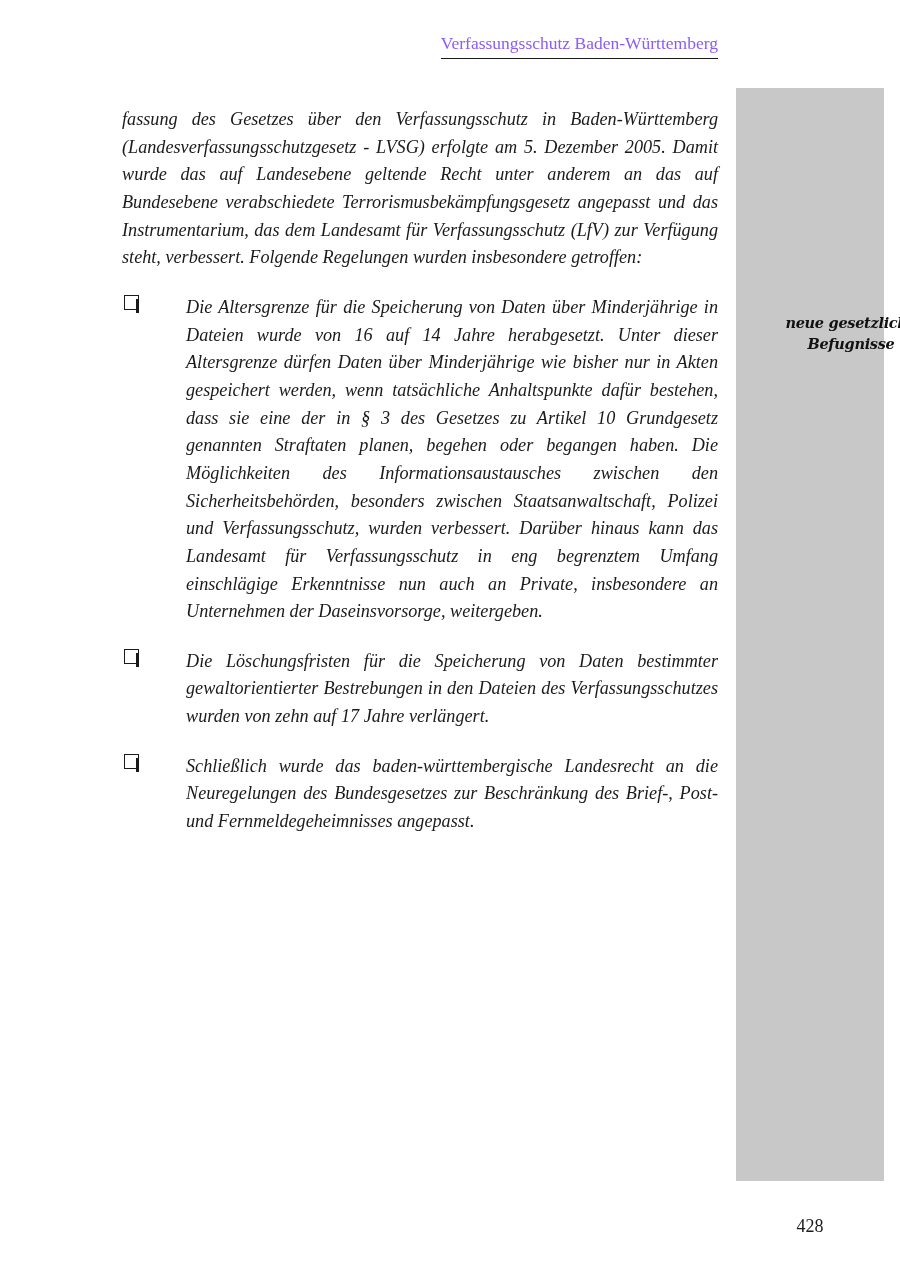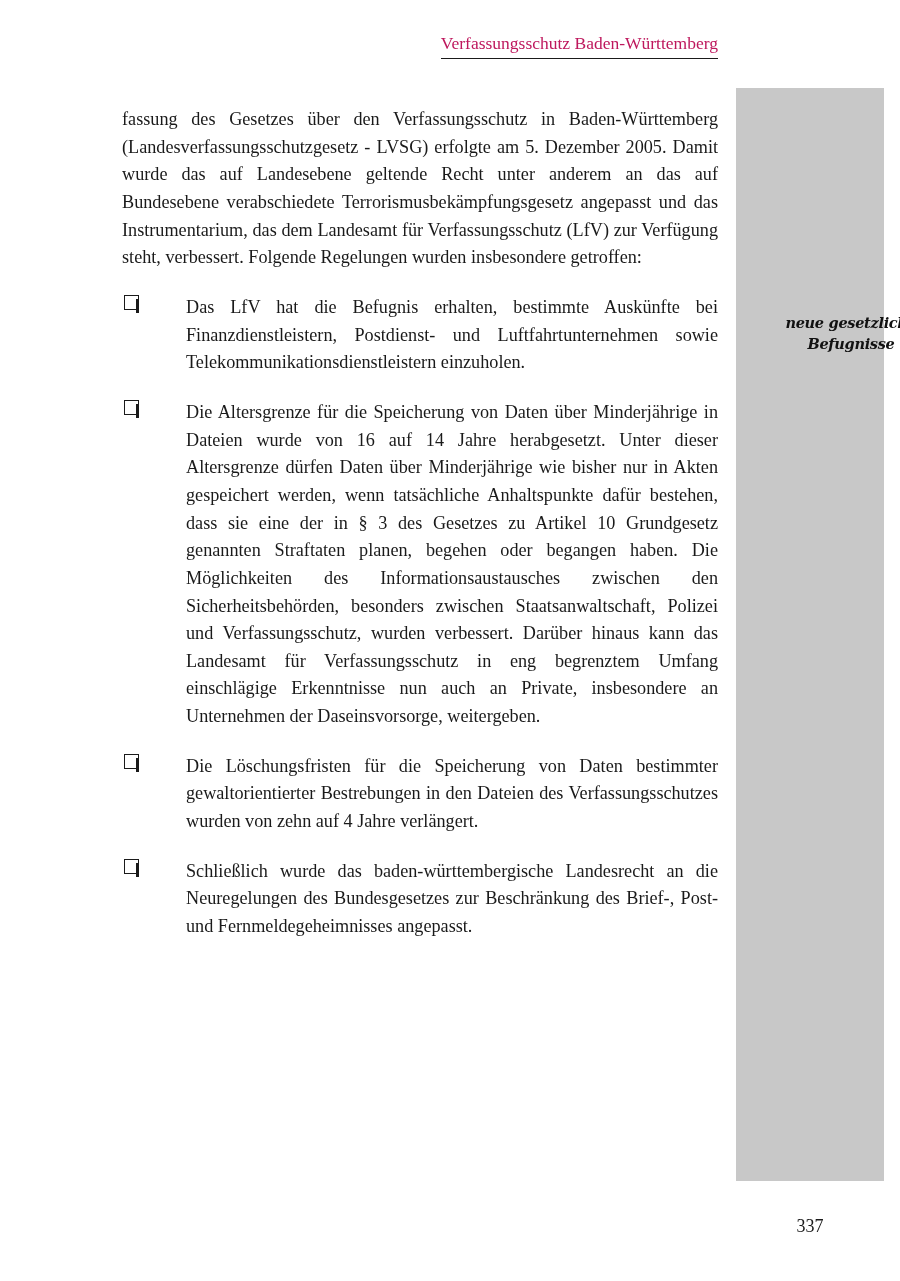--- a/index.html
+++ b/index.html
@@ -50,35 +50,36 @@
   .running-head {
     position: absolute;
     left: 0;
     top: 33px;
     width: 736px;
     text-align: right;
     padding-right: 18px;
     box-sizing: border-box;
     font-family: "Liberation Serif", serif;
     font-size: 17.5px;
-    color: #be185d;
+    color: #8b5cf6;
     text-decoration: underline;
   }
   .running-head .rh-text {
     display: inline-block;
     padding-bottom: 4px;
     border-bottom: 1.3px solid #1a1a1a;
   }
 
   
   .content {
     position: absolute;
     left: 122px;
     top: 106px;
     width: 596px;
+    font-style: italic;
   }
   p.para {
     margin: 0;
     font-size: 18.2px;
     line-height: 1.52;
     text-align: justify;
     text-justify: inter-word;
     hyphens: manual;
   }
 
@@ -151,34 +152,30 @@
   <div class="content">
 
     <p class="para">fassung des Gesetzes über den Verfassungsschutz in Baden-Württemberg (Landesverfassungsschutzgesetz - LVSG) erfolgte am 5. Dezember 2005. Damit wurde das auf Landesebene geltende Recht unter anderem an das auf Bundesebene verabschiedete Terrorismusbekämpfungsgesetz angepasst und das Instrumentarium, das dem Landesamt für Verfassungsschutz (LfV) zur Verfügung steht, verbessert. Folgende Regelungen wurden insbesondere getroffen:</p>
 
     <ul class="bullet-list">
       <li class="bullet-item">
         <span class="bullet-mark"></span>
       </li>
       <li class="bullet-item">
         <span class="bullet-mark"></span>
-        <span class="bullet-text">Das LfV hat die Befugnis erhalten, bestimmte Auskünfte bei Finanzdienstleistern, Postdienst- und Luftfahrtunternehmen sowie Telekommunikationsdienstleistern einzuholen.</span>
-      </li>
-      <li class="bullet-item">
-        <span class="bullet-mark"></span>
         <span class="bullet-text">Die Altersgrenze für die Speicherung von Daten über Minderjährige in Dateien wurde von 16 auf 14 Jahre herabgesetzt. Unter dieser Altersgrenze dürfen Daten über Minderjährige wie bisher nur in Akten gespeichert werden, wenn tatsächliche Anhaltspunkte dafür bestehen, dass sie eine der in § 3 des Gesetzes zu Artikel 10 Grundgesetz genannten Straftaten planen, begehen oder begangen haben. Die Möglichkeiten des Informationsaustausches zwischen den Sicherheitsbehörden, besonders zwischen Staatsanwaltschaft, Polizei und Verfassungsschutz, wurden verbessert. Darüber hinaus kann das Landesamt für Verfassungsschutz in eng begrenztem Umfang einschlägige Erkenntnisse nun auch an Private, insbesondere an Unternehmen der Daseinsvorsorge, weitergeben.</span>
       </li>
       <li class="bullet-item">
         <span class="bullet-mark"></span>
-        <span class="bullet-text">Die Löschungsfristen für die Speicherung von Daten bestimmter gewaltorientierter Bestrebungen in den Dateien des Verfassungsschutzes wurden von zehn auf 4 Jahre verlängert.</span>
+        <span class="bullet-text">Die Löschungsfristen für die Speicherung von Daten bestimmter gewaltorientierter Bestrebungen in den Dateien des Verfassungsschutzes wurden von zehn auf 17 Jahre verlängert.</span>
       </li>
       <li class="bullet-item">
         <span class="bullet-mark"></span>
         <span class="bullet-text">Schließlich wurde das baden-württembergische Landesrecht an die Neuregelungen des Bundesgesetzes zur Beschränkung des Brief-, Post- und Fernmeldegeheimnisses angepasst.</span>
       </li>
     </ul>
 
 
   </div>
 
-  <div class="page-number">337</div>
+  <div class="page-number">428</div>
 
 </div>
 
 </body></html>

